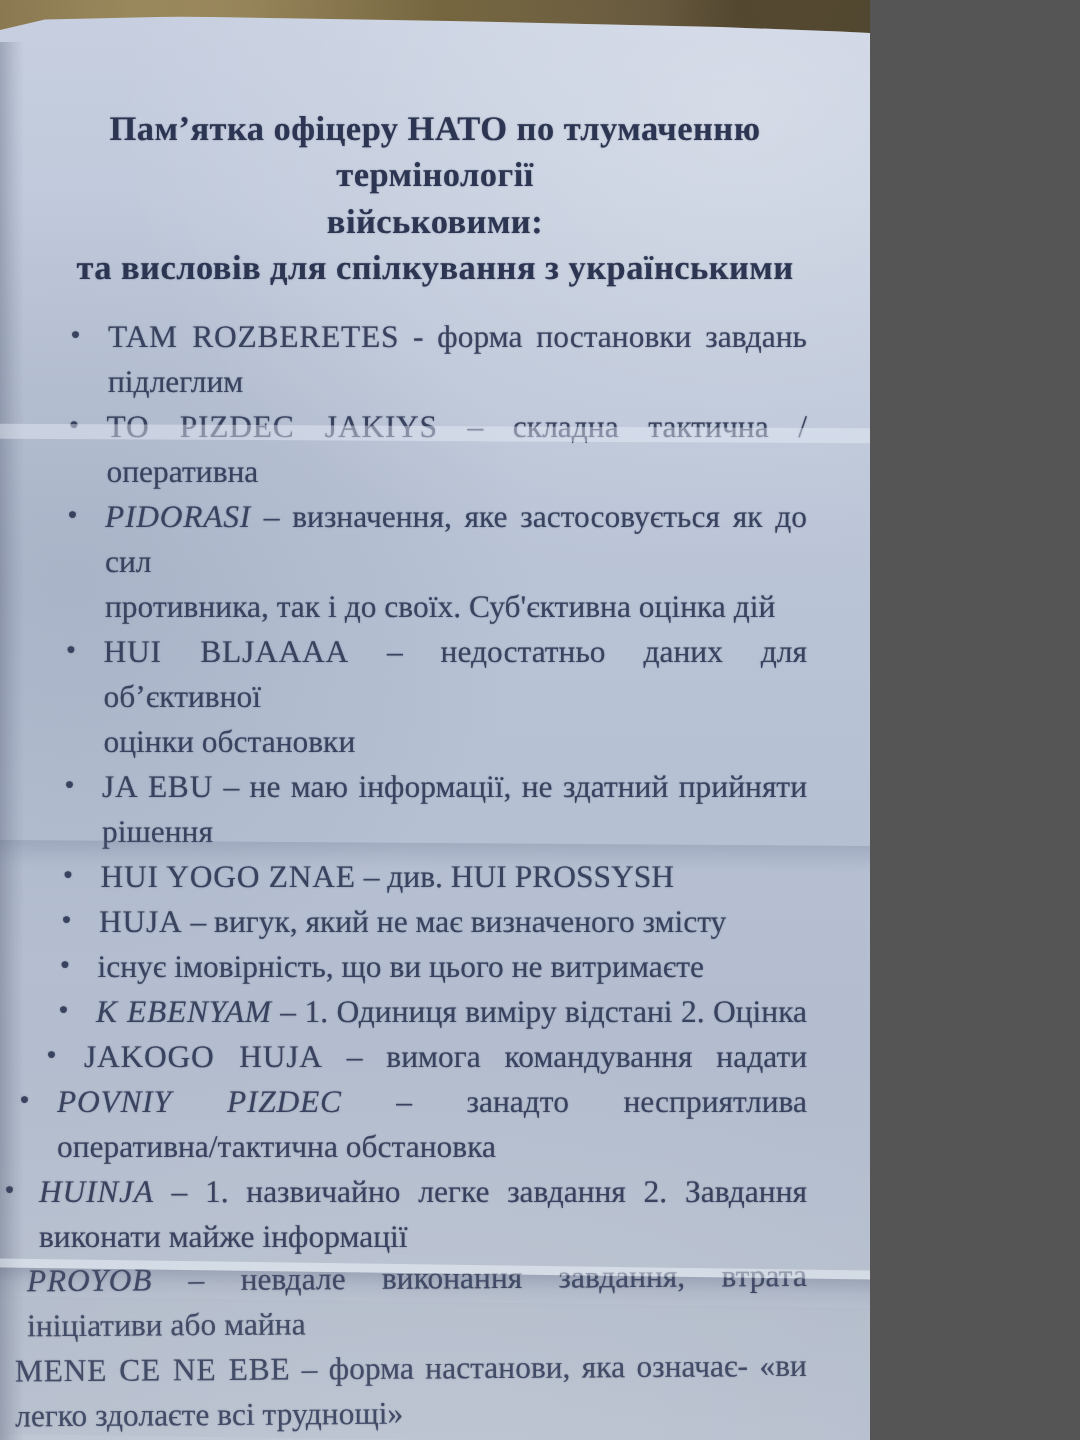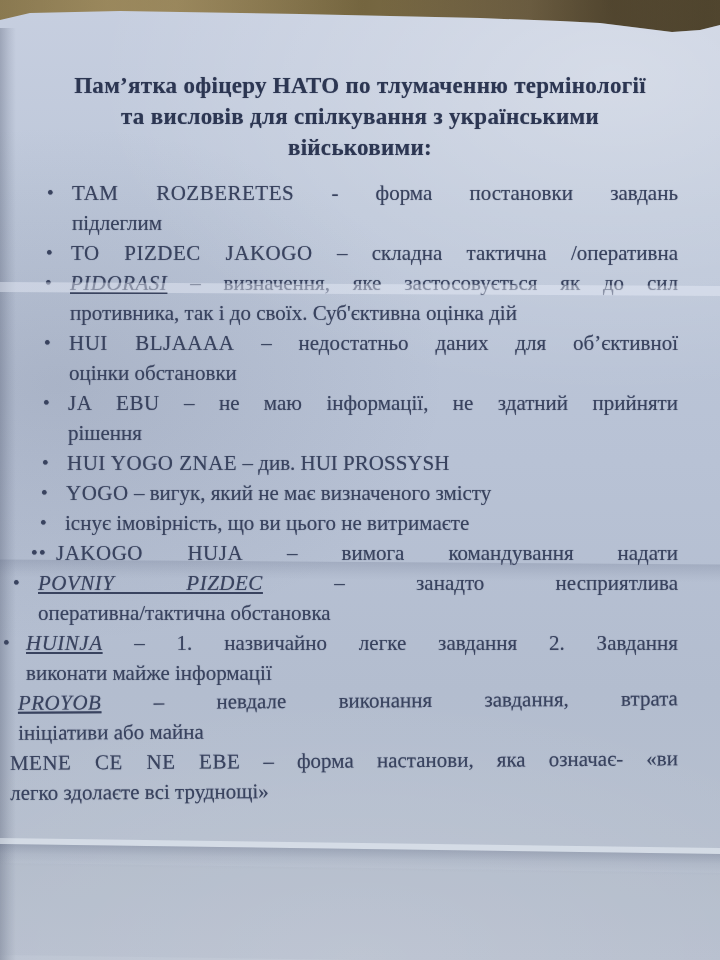--- a/index.html
+++ b/index.html
@@ -1,17 +1,17 @@
 <!DOCTYPE html>
 <html><head>
 <meta charset="utf-8">
 <style>
   html,body{margin:0;padding:0;background:#555;}
   .photo{
-    position:relative;width:720px;height:960px;overflow:hidden;
+    position:relative;width:580px;height:960px;overflow:hidden;
     font-family:"Liberation Serif","DejaVu Serif",serif;
     background:
       radial-gradient(60% 120% at 15% 0%, rgba(190,170,120,.35), transparent 60%),
       radial-gradient(50% 140% at 85% 0%, rgba(40,32,18,.45), transparent 65%),
       linear-gradient(95deg,#7c6c46 0%,#8d7b53 22%,#74653f 45%,#857453 66%,#5e5238 88%,#564b33 100%);
   }
   .paper{
     position:absolute;inset:0;
     clip-path:polygon(0px 20px,30px 13px,120px 11px,300px 14px,480px 18px,560px 21px,600px 23px,640px 28px,672px 32px,700px 30px,720px 25px,720px 960px,0px 960px);
     background:
@@ -23,21 +23,21 @@
   .content{position:absolute;top:70px;left:0;right:0;color:#39435f;
     text-shadow:0 0 1px rgba(48,57,86,.55);}
   .doc-title{font-weight:bold;font-size:23px;line-height:31px;text-align:center;
     color:#2c3652;padding:0 34px;letter-spacing:.3px;}
   .term-list{margin-top:15px;font-size:21px;line-height:30px;padding-right:42px;}
   .item{position:relative;}
   .bullet{position:absolute;top:0;font-size:19px;}
   .l1{white-space:normal;}
   .stretch{text-align:justify;text-align-last:justify;}
   .term{letter-spacing:.5px;}
-  .it .term{font-style:italic;text-decoration:underline;}
+  .it .term{font-style:italic;}
   .tilt{transform:rotate(-.4deg);transform-origin:left center;}
   .i0{padding-left:72px;}.i0 .bullet{left:47px;}
   .i1{padding-left:71px;}.i1 .bullet{left:46px;}
   .i2{padding-left:70px;}.i2 .bullet{left:45px;}
   .i3{padding-left:69px;}.i3 .bullet{left:44px;}
   .i4{padding-left:68px;}.i4 .bullet{left:43px;}
   .i5{padding-left:67px;}.i5 .bullet{left:42px;}
   .i6{padding-left:66px;}.i6 .bullet{left:41px;}
   .i7{padding-left:65px;}.i7 .bullet{left:40px;}
   .i8{padding-left:64px;}.i8 .bullet{left:39px;}
@@ -58,34 +58,34 @@
   .below-fold{top:868px;height:92px;background:rgba(150,158,172,.10);transform:rotate(.8deg);}
 </style>
 </head>
 <body>
 
 <div class="photo">
   <div class="paper">
     <div class="content">
       <div class="doc-title">
         <div>Пам’ятка офіцеру НАТО по тлумаченню термінології</div>
+        <div>військовими:</div>
         <div>та висловів для спілкування з українськими</div>
-        <div>військовими:</div>
       </div>
       <div class="term-list">
 
         <div class="item i0">
           <span class="bullet">•</span>
           <div class="l1 stretch"><span class="term">TAM ROZBERETES</span><span> - форма постановки завдань</span></div>
           <div class="l2">підлеглим</div>
         </div>
 
         <div class="item i1">
           <span class="bullet">•</span>
-          <div class="l1 stretch"><span class="term">TO PIZDEC JAKOGO</span><span> – складна тактична /оперативна</span></div>
+          <div class="l1 stretch"><span class="term">TO PIZDEC JAKIYS</span><span> – складна тактична /оперативна</span></div>
         </div>
 
         <div class="item i2 it">
           <span class="bullet">•</span>
           <div class="l1 stretch"><span class="term">PIDORASI</span><span> – визначення, яке застосовується як до сил</span></div>
           <div class="l2">противника, так і до своїх. Суб'єктивна оцінка дій</div>
         </div>
 
         <div class="item i3">
           <span class="bullet">•</span>
@@ -99,30 +99,31 @@
           <div class="l2">рішення</div>
         </div>
 
         <div class="item i5">
           <span class="bullet">•</span>
           <div class="l1"><span class="term">HUI YOGO ZNAE</span><span> – див. HUI PROSSYSH</span></div>
         </div>
 
         <div class="item i6">
           <span class="bullet">•</span>
-          <div class="l1"><span class="term">YOGO</span><span> – вигук, який не має визначеного змісту</span></div>
+          <div class="l1"><span class="term">HUJA</span><span> – вигук, який не має визначеного змісту</span></div>
         </div>
 
         <div class="item i7">
           <span class="bullet">•</span>
           <div class="l2">існує імовірність, що ви цього не витримаєте</div>
         </div>
 
         <div class="item i8 it">
           <span class="bullet">•</span>
+          <div class="l1 stretch"><span class="term">K EBENYAM</span><span> – 1. Одиниця виміру відстані 2. Оцінка</span></div>
         </div>
 
         <div class="item i9">
           <span class="bullet">•</span>
           <div class="l1 stretch"><span class="term">JAKOGO HUJA</span><span> – вимога командування надати</span></div>
         </div>
 
         <div class="item i10 it">
           <span class="bullet">•</span>
           <div class="l1 stretch"><span class="term">POVNIY PIZDEC</span><span> – занадто несприятлива</span></div>

